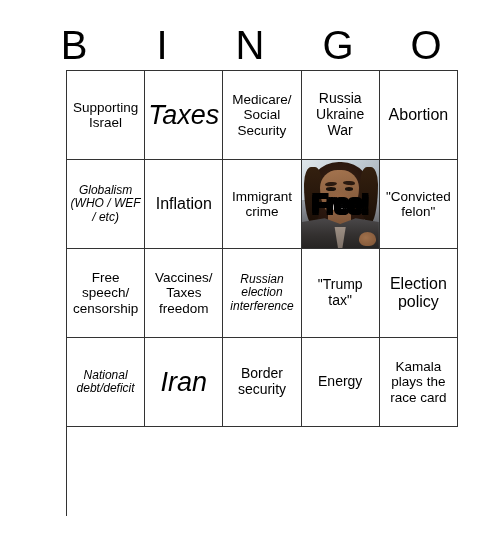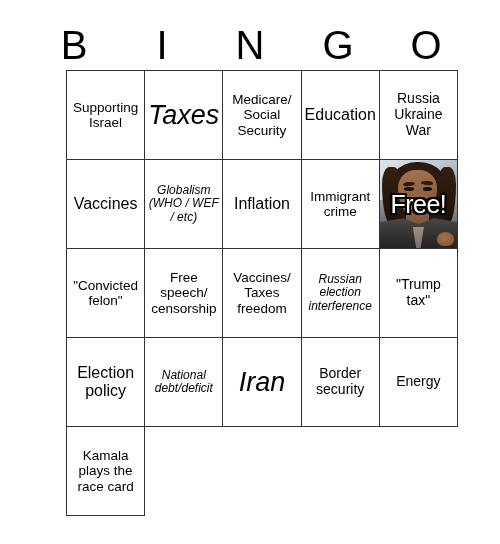--- a/index.html
+++ b/index.html
@@ -189,21 +189,21 @@
     border-radius: 50% 50% 40% 40%;
   }
   .free-label {
     position: absolute;
     left: 0; right: 0;
     top: 50%;
     transform: translateY(-50%);
     text-align: center;
     font-size: 25px;
     font-weight: 400;
-    color: #ffffff;
+    color: #000000;
     letter-spacing: -0.5px;
     text-shadow:
       -2px -2px 0 #000, 2px -2px 0 #000, -2px 2px 0 #000, 2px 2px 0 #000,
       -2px 0 0 #000, 2px 0 0 #000, 0 -2px 0 #000, 0 2px 0 #000;
     z-index: 3;
   }
 </style>
 </head>
 <body>
 
@@ -220,28 +220,25 @@
   <div id="grid">
       <div class="cell fs-sm">
         <span class="txt">Supporting Israel</span>
       </div>
       <div class="cell fs-xl">
         <span class="txt">Taxes</span>
       </div>
       <div class="cell fs-sm">
         <span class="txt">Medicare/ Social Security</span>
       </div>
-      <div class="cell fs-md">
-        <span class="txt">Education</span>
-      </div>
       <div class="cell fs-lg">
         <span class="txt">Russia Ukraine War</span>
       </div>
       <div class="cell fs-md">
-        <span class="txt">Vaccines</span>
+        <span class="txt">Abortion</span>
       </div>
       <div class="cell fs-xs">
         <span class="txt">Globalism (WHO / WEF / etc)</span>
       </div>
       <div class="cell fs-md">
         <span class="txt">Inflation</span>
       </div>
       <div class="cell fs-sm">
         <span class="txt">Immigrant crime</span>
       </div>

